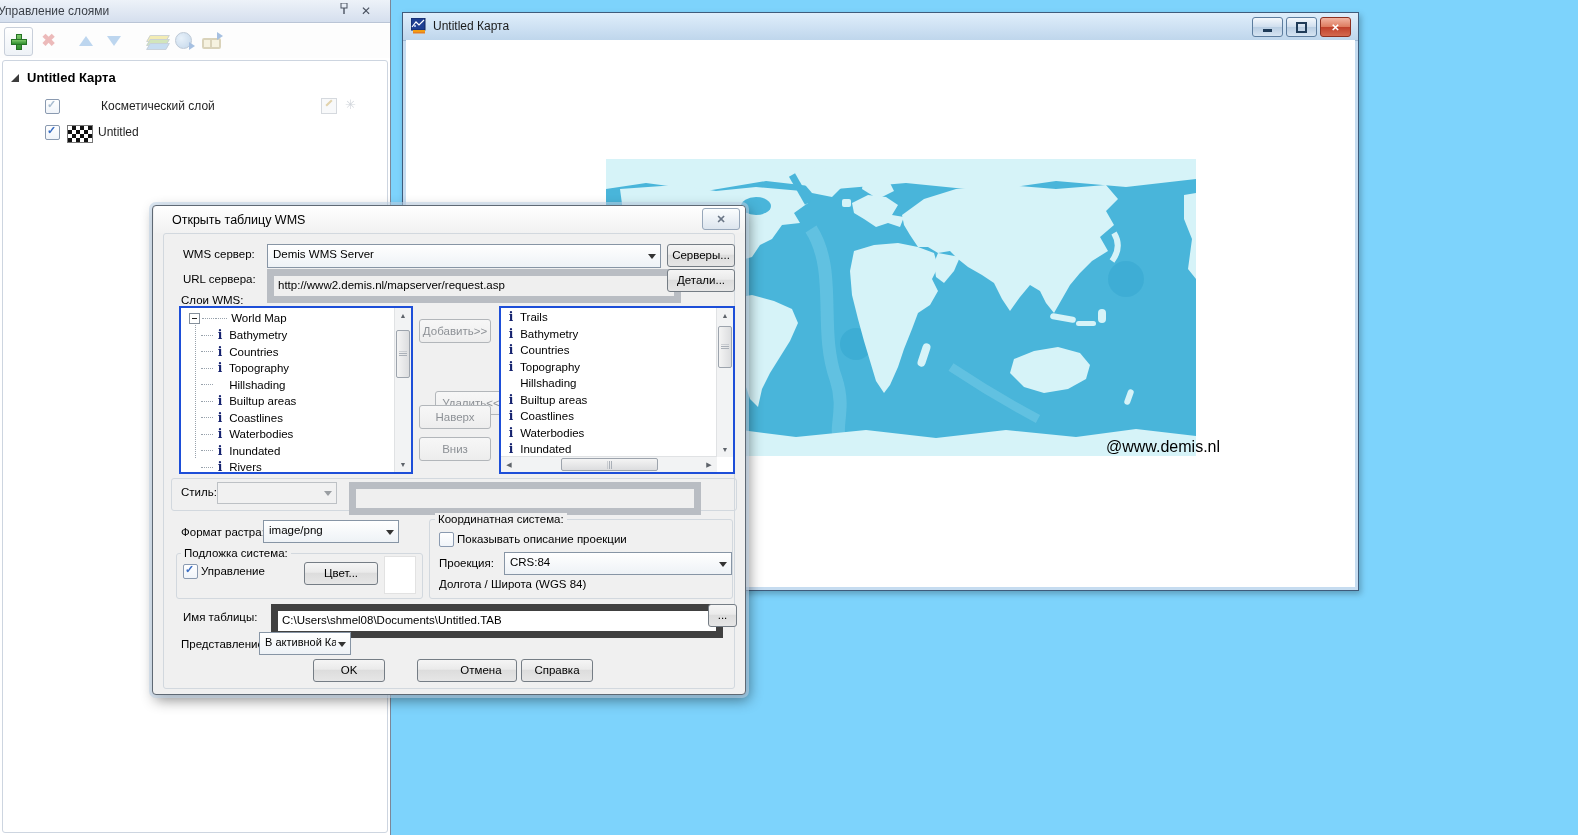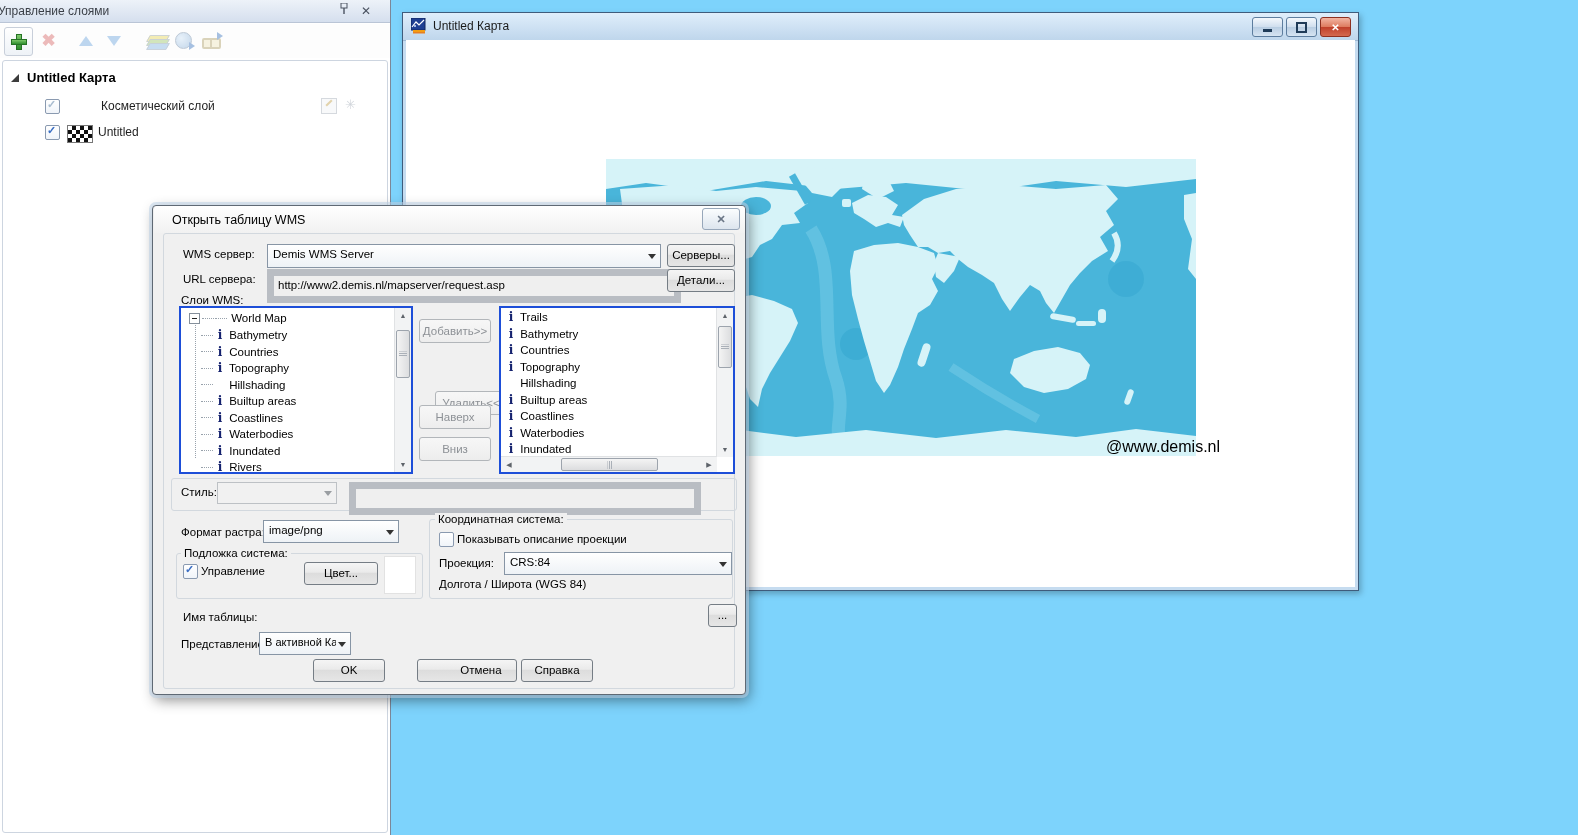--- a/index.html
+++ b/index.html
@@ -340,20 +340,21 @@
     <span class="cbx" style="left:286px;top:326px;"></span>
     <span class="lbl" style="left:304px;top:327px;">Показывать описание проекции</span>
     <span class="lbl" style="left:286px;top:351px;">Проекция:</span>
     <div class="combo" style="left:351px;top:346px;width:226px;height:21px;">
       <span class="val">CRS:84</span>
         <span class="carrow"></span>
     </div>
     <span class="lbl" style="left:286px;top:372px;">Долгота / Широта (WGS 84)</span>
 
     <span class="lbl" style="left:30px;top:405px;">Имя таблицы:</span>
+    <div class="field" style="left:118px;top:398px;width:422px;height:17px;">C:\Users\shmel08\Documents\Untitled.TAB</div>
     <div class="btn" style="left:555px;top:398px;width:27px;height:21px;line-height:21px;">...</div>
 
     <span class="lbl" style="left:28px;top:432px;">Представление:</span>
     <div class="combo" style="left:106px;top:426px;width:90px;height:21px;font-size:11px;">
       <span class="val" style="right:14px;">В активной Ка</span>
         <span class="carrow"></span>
     </div>
 
     <div class="btn" style="left:160px;top:453px;width:70px;height:21px;line-height:21px;">OK</div>
     <div class="btn" style="left:264px;top:453px;width:70px;height:21px;line-height:21px;padding-left:28px;">Отмена</div>

